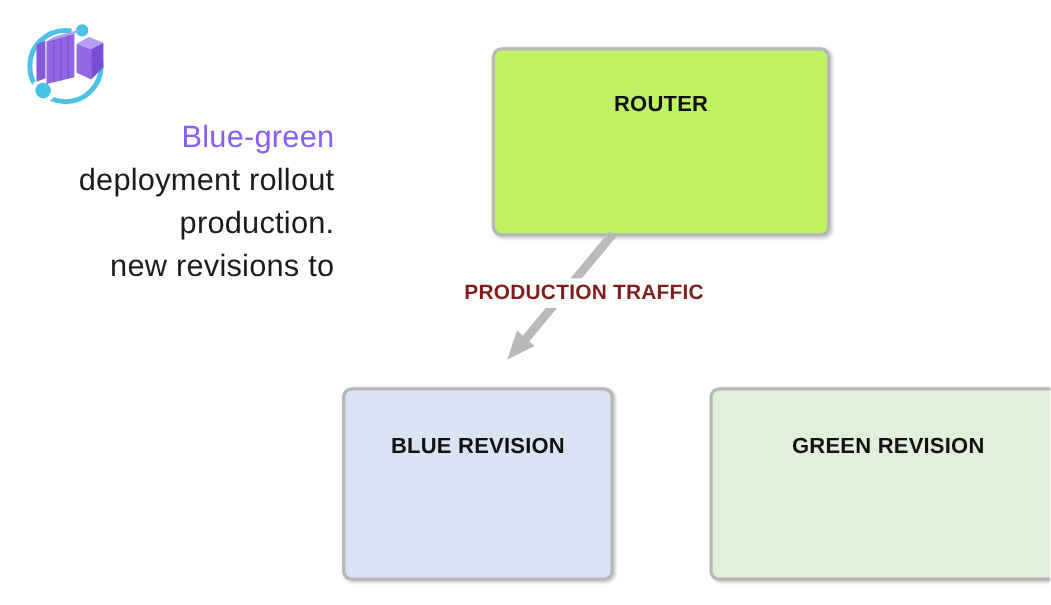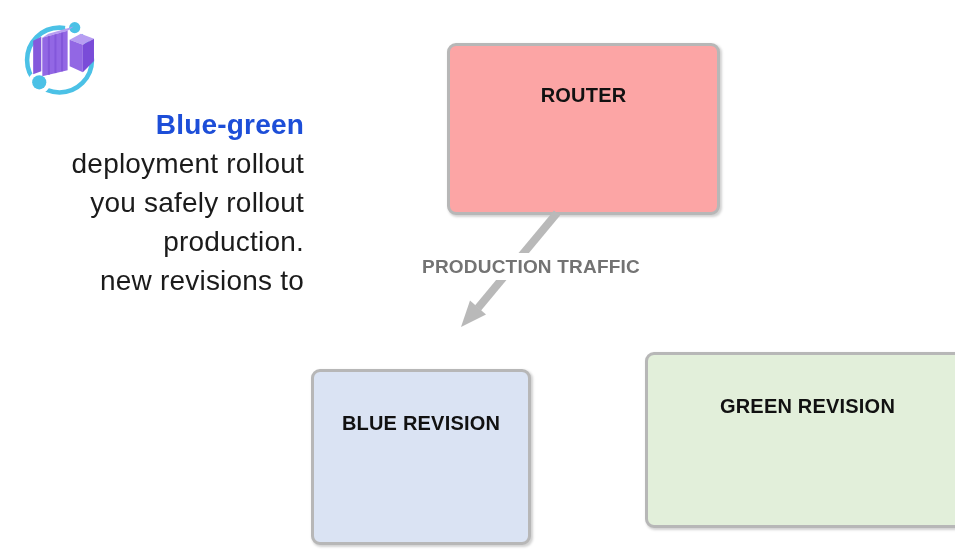--- a/index.html
+++ b/index.html
@@ -30,48 +30,47 @@
     top: 105px;
     width: 274px;
     text-align: right;
     color: #1b1b1b;
     font-size: 28px;
     line-height: 39px;
     font-weight: 300;
     letter-spacing: 0.2px;
   }
   .intro .intro-title {
-    font-weight: 700;
-    color: #1d4ed8;
+    font-weight: 400;
+    color: #8b5cf6;
   }
 
   
   .node {
     position: absolute;
     border: 3px solid #b7b7b7;
     border-radius: 9px;
     box-shadow: 1.5px 1.5px 2.5px rgba(0,0,0,0.18);
     text-align: center;
     padding-top: 38px;
     font-size: 20px;
     font-weight: 700;
     color: #111111;
     letter-spacing: 0.2px;
   }
   .node-router {
     left: 447px; top: 43px;
-    width: 273px; height: 172px;
-    background: #fca5a5;
+    width: 308px; height: 172px;
+    background: #bef264;
   }
   .node-blue {
     left: 311px; top: 352px;
-    width: 220px; height: 176px;
+    width: 247px; height: 176px;
     background: #dae3f3;
     padding-top: 40px;
-    margin-top: 17px;
   }
   .node-green {
     left: 645px; top: 352px;
     width: 325px; height: 176px;
     background: #e2efda;
     padding-top: 40px;
   }
 
   
   .arrow-layer {
@@ -82,21 +81,21 @@
   }
   .edge-label {
     position: absolute;
     left: 412px;
     top: 253px;
     width: 238px;
     text-align: center;
     background: #ffffff;
     font-size: 19px;
     font-weight: 700;
-    color: #737373;
+    color: #7f1d1d;
     line-height: 27px;
     letter-spacing: 0.2px;
   }
 </style>
 </head>
 <body>
 
 <div class="canvas">
 
   <svg class="logo" viewBox="0 0 74 82" xmlns="http://www.w3.org/2000/svg" aria-hidden="true">
@@ -123,21 +122,20 @@
 
       <polygon points="48,25 59,19 72,24 61,30" fill="#b79ef2"></polygon>
       <polygon points="48,25 61,30 61,57 48,51" fill="#9267e4"></polygon>
       <polygon points="72,24 72,46 61,57 61,30" fill="#7a4cd8"></polygon>
     </g>
   </svg>
 
   <div class="intro">
     <div class="intro-title">Blue-green</div>
     <div class="intro-line">deployment rollout</div>
-    <div class="intro-line">you safely rollout</div>
     <div class="intro-line">production.</div>
     <div class="intro-line">new revisions to</div>
   </div>
 
   <div class="node node-router">
     <span>ROUTER</span>
   </div>
 
   <svg class="arrow-layer" viewBox="0 0 955 550" xmlns="http://www.w3.org/2000/svg" aria-hidden="true">
     <line x1="557" y1="213" x2="478" y2="308" stroke="#b9b9b9" stroke-width="8"></line>

